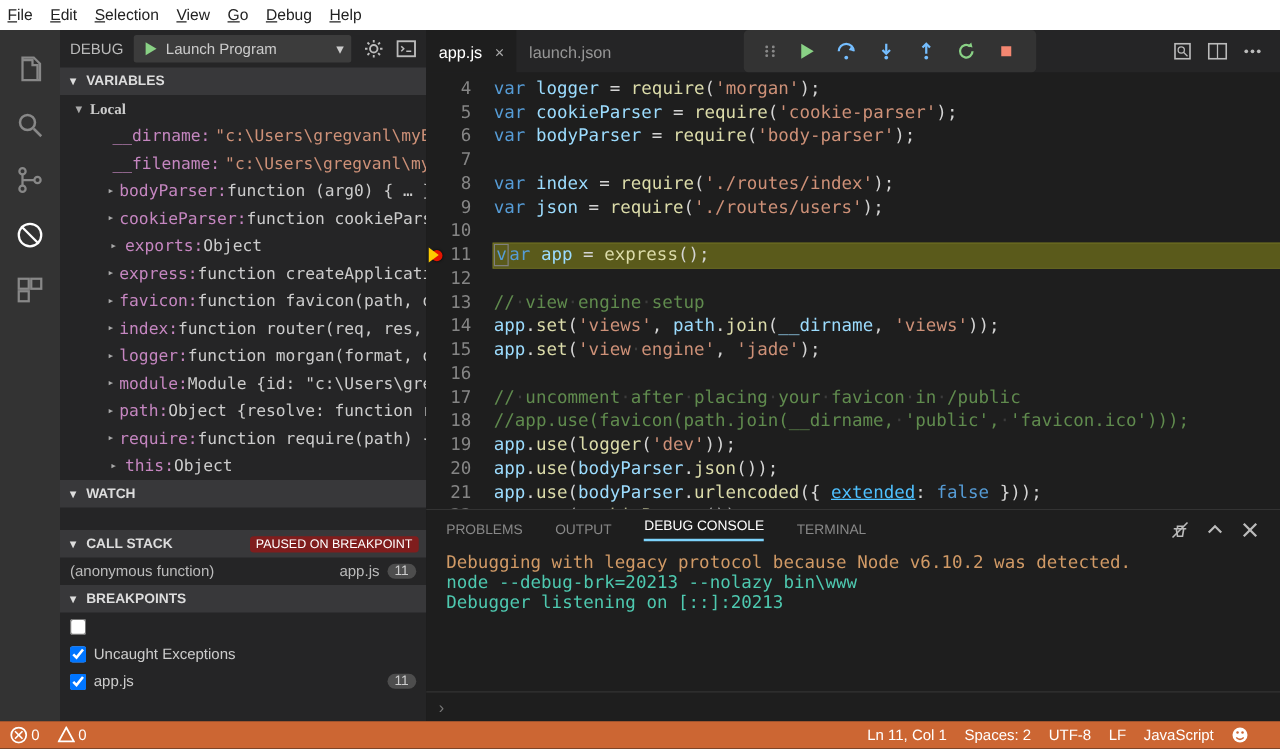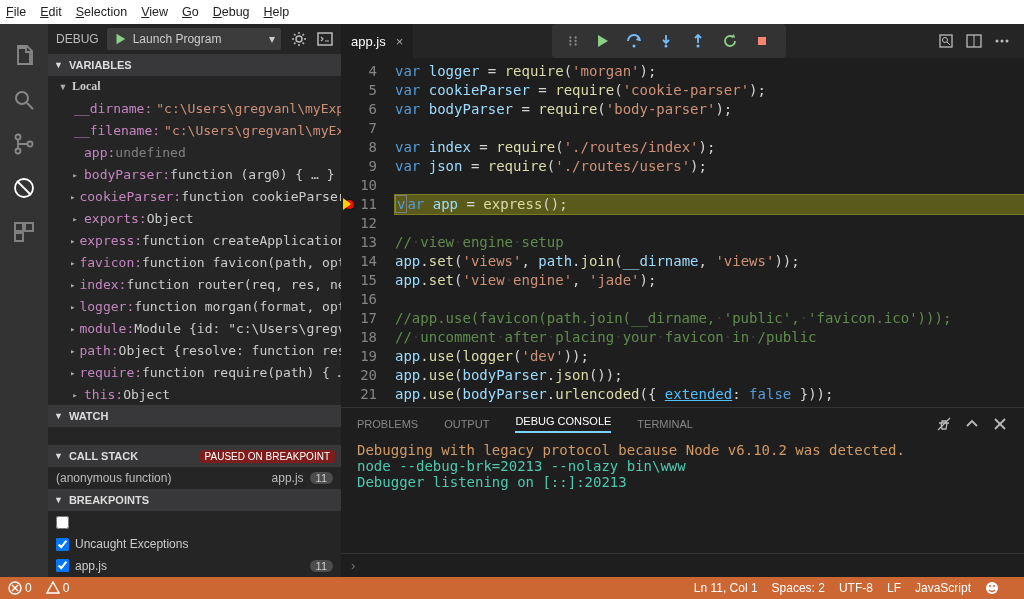--- a/index.html
+++ b/index.html
@@ -20,21 +20,21 @@
   .launch .caret { margin:0 6px; color:#ccc; }
   .debugbar .gear, .debugbar .term { width:16px; height:16px; fill:#bbb; margin-left:10px; cursor:pointer;}
   .section-hd { height:22px; background:#38383a; color:#ddd; font-size:11px; font-weight:bold; display:flex; align-items:center; padding:0 6px; }
   .section-hd .tri { margin-right:6px; font-size:9px; }
   .section-hd .right { margin-left:auto; font-weight:normal; font-size:10px; color:#fff; background:#7f1d1d; padding:1px 5px; border-radius:3px; }
   .section-body { overflow:hidden; }
   .varrow { height:22px; display:flex; align-items:center; font-family:Consolas,monospace; font-size:13px; white-space:nowrap; overflow:hidden; padding-left:4px; }
   .varrow.local { padding-left:10px; font-weight:bold; font-family:"Segoe UI"; font-size:12px; }
   .varrow.local .tri{ margin-right:4px; font-size:9px; }
   .varrow .tri { color:#aaa; margin-right:4px; font-size:9px; width:10px; text-align:center; }
-  .varrow.ind1 { padding-left:22px;}
+  .varrow.ind1 { padding-left:38px;}
   .varrow .key { color:#c586c0; }
   .varrow .val { color:#ce9178; margin-left:4px; }
   .varrow .pale { color:#9cdcfe; }
   .csrow { height:22px; display:flex; align-items:center; padding:0 8px; font-size:12px; }
   .csrow .f { flex:1; color:#bbb; }
   .csrow .file { color:#bbb; margin-right:6px; }
   .csrow .badge { background:#4d4d4d; border-radius:8px; padding:0 6px; font-size:11px; }
   .bprow { height:22px; display:flex; align-items:center; padding:0 8px; font-size:12px; }
   .bprow input { margin-right:6px; }
   .bprow .file { color:#ccc; flex:1; }
@@ -147,25 +147,20 @@
           <span class="tri"></span>
           <span class="key">__dirname:</span>
           <span class="val">"c:\Users\gregvanl\myExp…</span>
         </div>
       <div class="varrow ind1">
           <span class="tri"></span>
           <span class="key">__filename:</span>
           <span class="val">"c:\Users\gregvanl\myEx…</span>
         </div>
       <div class="varrow ind1">
-          <span class="tri"></span>
-          <span class="key">app:</span>
-          <span class="pale" style="color:#808080">undefined</span>
-        </div>
-      <div class="varrow ind1">
           <span class="tri">▸</span>
           <span class="key">bodyParser:</span>
           <span class="op" style="color:#ccc">function (arg0) { … }</span>
         </div>
       <div class="varrow ind1">
           <span class="tri">▸</span>
           <span class="key">cookieParser:</span>
           <span class="op" style="color:#ccc">function cookieParser…</span>
         </div>
       <div class="varrow ind1">
@@ -248,20 +243,23 @@
         <span class="file">app.js</span>
         <span class="badge">11</span>
       </div>
   </div>
 
   <div class="editor">
     <div class="tabs">
       <div class="tab active">
           <span>app.js</span>
           <span class="x">×</span>
+        </div>
+      <div class="tab">
+          <span>launch.json</span>
         </div>
       <div class="dbgtoolbar">
         <svg class="handle" viewBox="0 0 16 16">
             <circle cx="5" cy="4" r="1.3"></circle>
             <circle cx="11" cy="4" r="1.3"></circle>
             <circle cx="5" cy="8" r="1.3"></circle>
             <circle cx="11" cy="8" r="1.3"></circle>
             <circle cx="5" cy="12" r="1.3"></circle>
             <circle cx="11" cy="12" r="1.3"></circle>
           </svg>
@@ -338,22 +336,22 @@
           <div class="cline"></div>
           <div class="cline"><span class="kw">var</span> <span class="var">index</span> <span class="op">=</span> <span class="fn">require</span><span class="op">(</span><span class="str">'./routes/index'</span><span class="op">);</span></div>
           <div class="cline"><span class="kw">var</span> <span class="var">json</span> <span class="op">=</span> <span class="fn">require</span><span class="op">(</span><span class="str">'./routes/users'</span><span class="op">);</span></div>
           <div class="cline"></div>
           <div class="cline hl"><span class="cursorbox"><span class="kw">v</span></span><span class="kw">ar</span> <span class="var">app</span> <span class="op">=</span> <span class="fn">express</span><span class="op">();</span></div>
           <div class="cline"></div>
           <div class="cline"><span class="cm">//<span class="whitespace">·</span>view<span class="whitespace">·</span>engine<span class="whitespace">·</span>setup</span></div>
           <div class="cline"><span class="var">app</span><span class="op">.</span><span class="fn">set</span><span class="op">(</span><span class="str">'views'</span><span class="op">,</span> <span class="var">path</span><span class="op">.</span><span class="fn">join</span><span class="op">(</span><span class="var">__dirname</span><span class="op">,</span> <span class="str">'views'</span><span class="op">));</span></div>
           <div class="cline"><span class="var">app</span><span class="op">.</span><span class="fn">set</span><span class="op">(</span><span class="str">'view<span class="whitespace">·</span>engine'</span><span class="op">,</span> <span class="str">'jade'</span><span class="op">);</span></div>
           <div class="cline"></div>
+          <div class="cline"><span class="cm">//<span class="whitespace">·</span>uncomment<span class="whitespace">·</span>after<span class="whitespace">·</span>placing<span class="whitespace">·</span>your<span class="whitespace">·</span>favicon<span class="whitespace">·</span>in<span class="whitespace">·</span>/public</span></div>
           <div class="cline"><span class="cm">//app.use(favicon(path.join(__dirname,<span class="whitespace">·</span>'public',<span class="whitespace">·</span>'favicon.ico')));</span></div>
-          <div class="cline"><span class="cm">//<span class="whitespace">·</span>uncomment<span class="whitespace">·</span>after<span class="whitespace">·</span>placing<span class="whitespace">·</span>your<span class="whitespace">·</span>favicon<span class="whitespace">·</span>in<span class="whitespace">·</span>/public</span></div>
           <div class="cline"><span class="var">app</span><span class="op">.</span><span class="fn">use</span><span class="op">(</span><span class="fn">logger</span><span class="op">(</span><span class="str">'dev'</span><span class="op">));</span></div>
           <div class="cline"><span class="var">app</span><span class="op">.</span><span class="fn">use</span><span class="op">(</span><span class="var">bodyParser</span><span class="op">.</span><span class="fn">json</span><span class="op">());</span></div>
           <div class="cline"><span class="var">app</span><span class="op">.</span><span class="fn">use</span><span class="op">(</span><span class="var">bodyParser</span><span class="op">.</span><span class="fn">urlencoded</span><span class="op">({ </span><span class="lnk">extended</span><span class="op">:</span> <span class="kw">false</span> <span class="op">}));</span></div>
           <div class="cline"><span class="var">app</span><span class="op">.</span><span class="fn">use</span><span class="op">(</span><span class="fn">cookieParser</span><span class="op">());</span></div>
         </div>
     </div>
 
     <div class="panel">
       <div class="paneltabs">
         <span class="pt">PROBLEMS</span>

